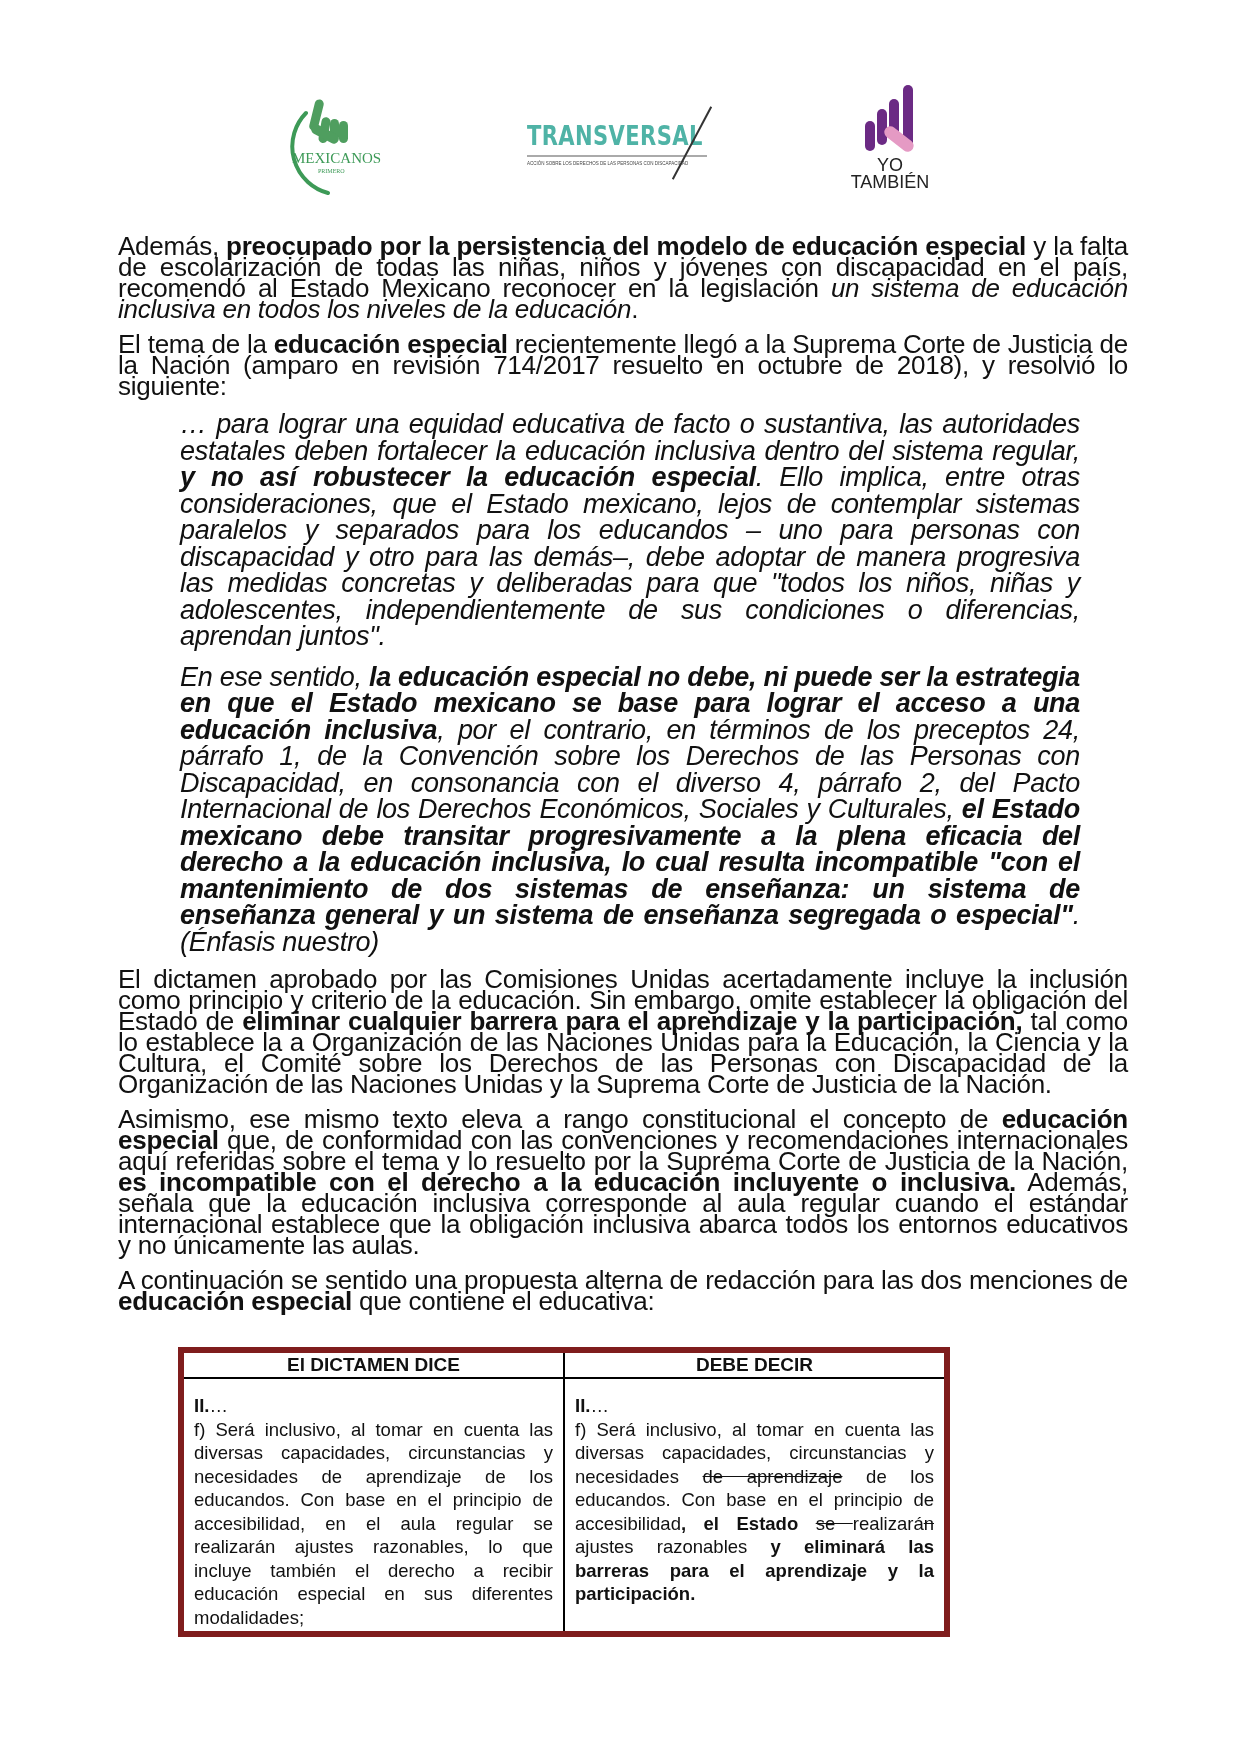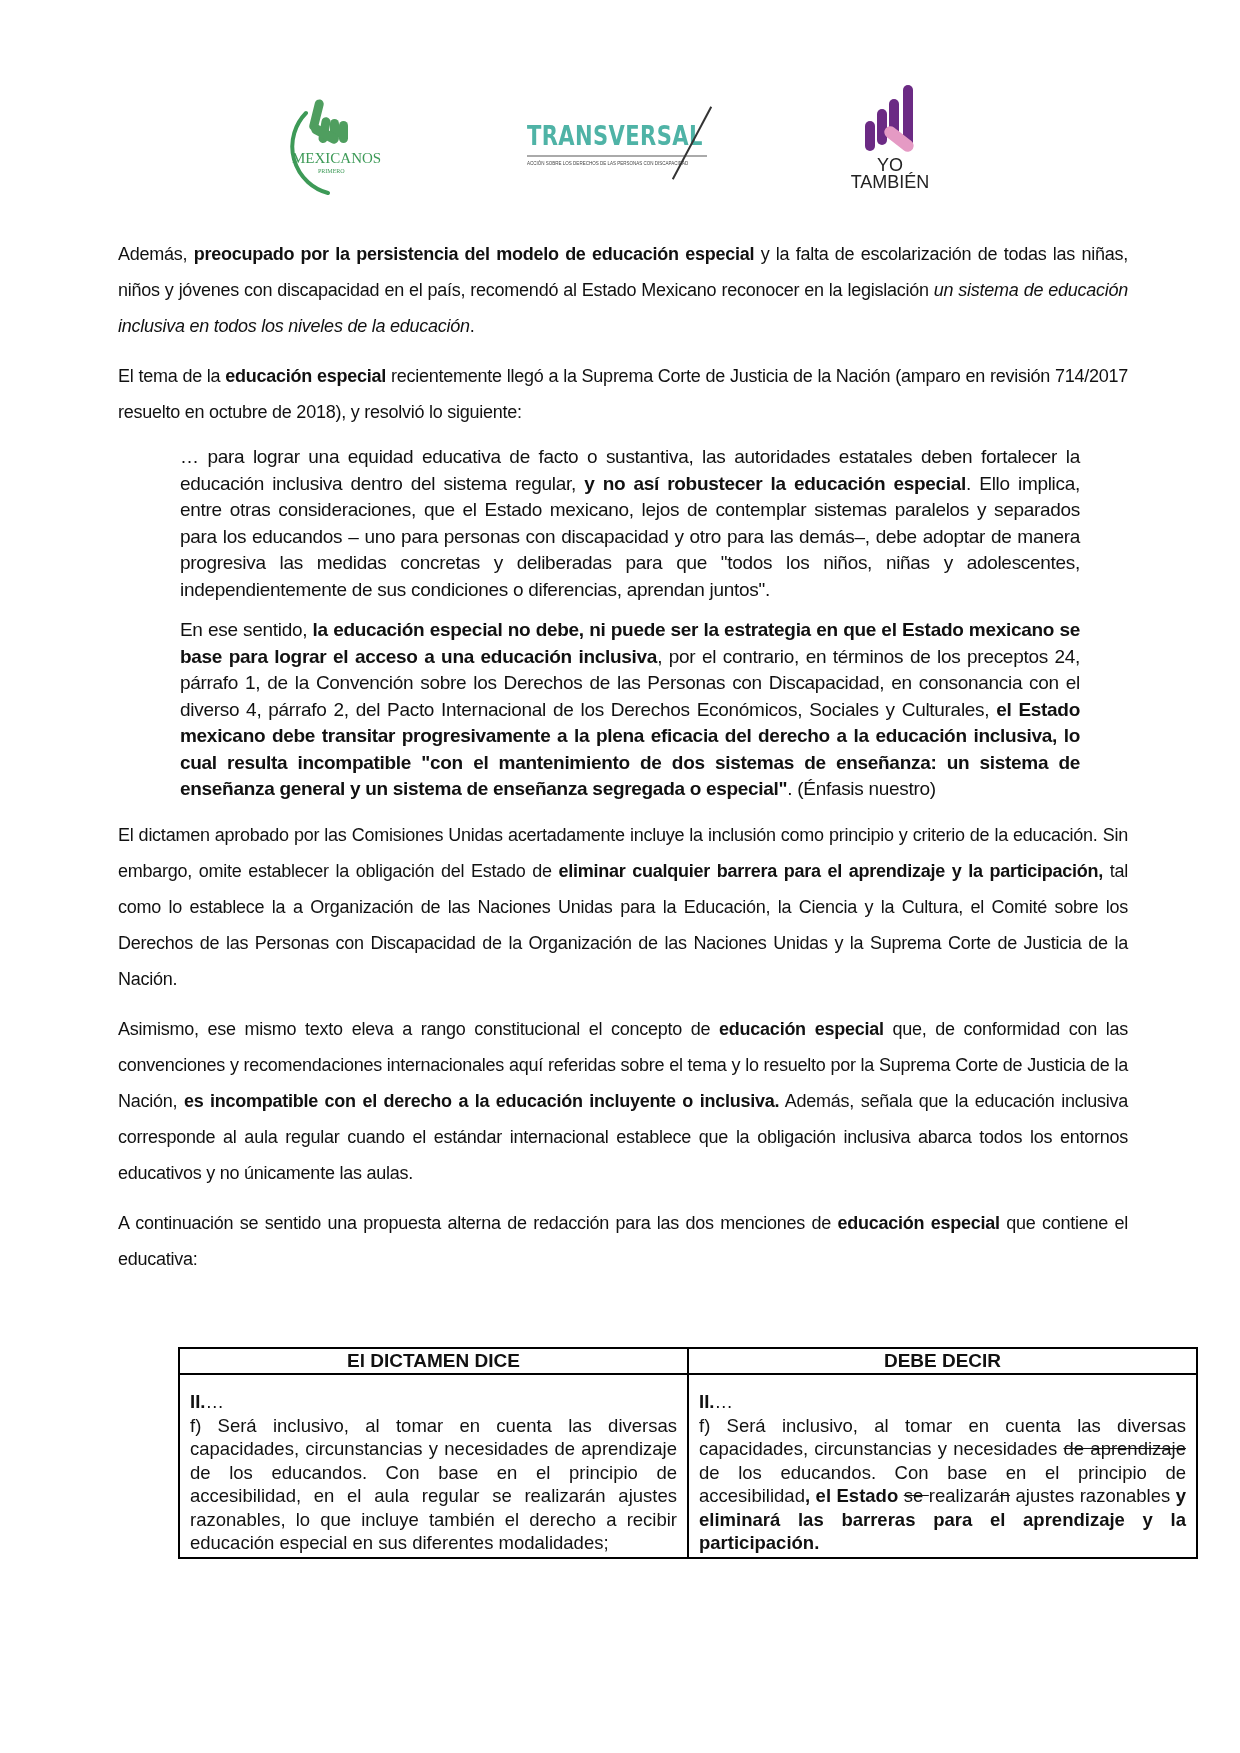--- a/index.html
+++ b/index.html
@@ -13,26 +13,26 @@
   .logo-yotambien { left: 840px; top: 5px; width: 100px; height: 100px; }
 
   .trans-word { position: absolute; left: 2px; top: 0; font-family: "DejaVu Sans", sans-serif; font-weight: bold; font-size: 27px; letter-spacing: 0.5px; color: #4fb3a6; transform: scaleX(0.78); transform-origin: left top; }
   .trans-line { position: absolute; left: 2px; top: 35px; width: 180px; height: 2px; background: #aaaaaa; }
   .trans-sub { position: absolute; left: 2px; top: 40px; font-size: 5.5px; color: #444; white-space: nowrap; transform: scaleX(0.82); transform-origin: left top; }
   .trans-slash { position: absolute; left: 166px; top: -18px; width: 2px; height: 82px; background: #333; transform: rotate(28deg); transform-origin: center; }
 
   .yo-text { position: absolute; left: 0; top: 72px; width: 100px; text-align: center; font-weight: normal; font-size: 18px; line-height: 17px; color: #222; }
 
   .page { position: absolute; left: 118px; top: 236px; width: 1010px; }
-  p.body { font-size: 18px; line-height: 36px; text-align: justify; margin-bottom: 14px; font-stretch: condensed; letter-spacing: -0.25px; }
-  p.quote { margin-left: 62px; margin-right: 4px; width: 900px; font-size: 19px; line-height: 26.5px; text-align: justify; margin-bottom: 14px; letter-spacing: -0.3px; }
+  p.body { font-size: 26px; line-height: 21px; text-align: justify; margin-bottom: 14px; font-stretch: condensed; letter-spacing: -0.25px; }
+  p.quote { margin-left: 62px; margin-right: 4px; width: 900px; font-style: italic; font-size: 27px; line-height: 26.5px; text-align: justify; margin-bottom: 14px; letter-spacing: -0.3px; }
   b { font-weight: bold; }
   i { font-style: italic; }
 
-  .cmp-table { position: absolute; left: 178px; top: 1347px; width: 1020px; border-collapse: collapse; border: 2px solid #7f1d1d; }
+  .cmp-table { position: absolute; left: 178px; top: 1347px; width: 772px; border-collapse: collapse; border: 6px solid #7f1d1d; }
   .cmp-table th, .cmp-table td { border: 2px solid #000; width: 50%; vertical-align: top; }
   .cmp-table th { font-size: 19px; font-weight: bold; text-align: center; padding: 1px 4px; line-height: 22px; }
   .cmp-table td { font-size: 18.5px; line-height: 23.5px; padding: 15px 10px 2px 10px; text-align: justify; }
   .strike { text-decoration: line-through; }
 </style>
 </head>
 <body>
 
 <div class="logos">
 

